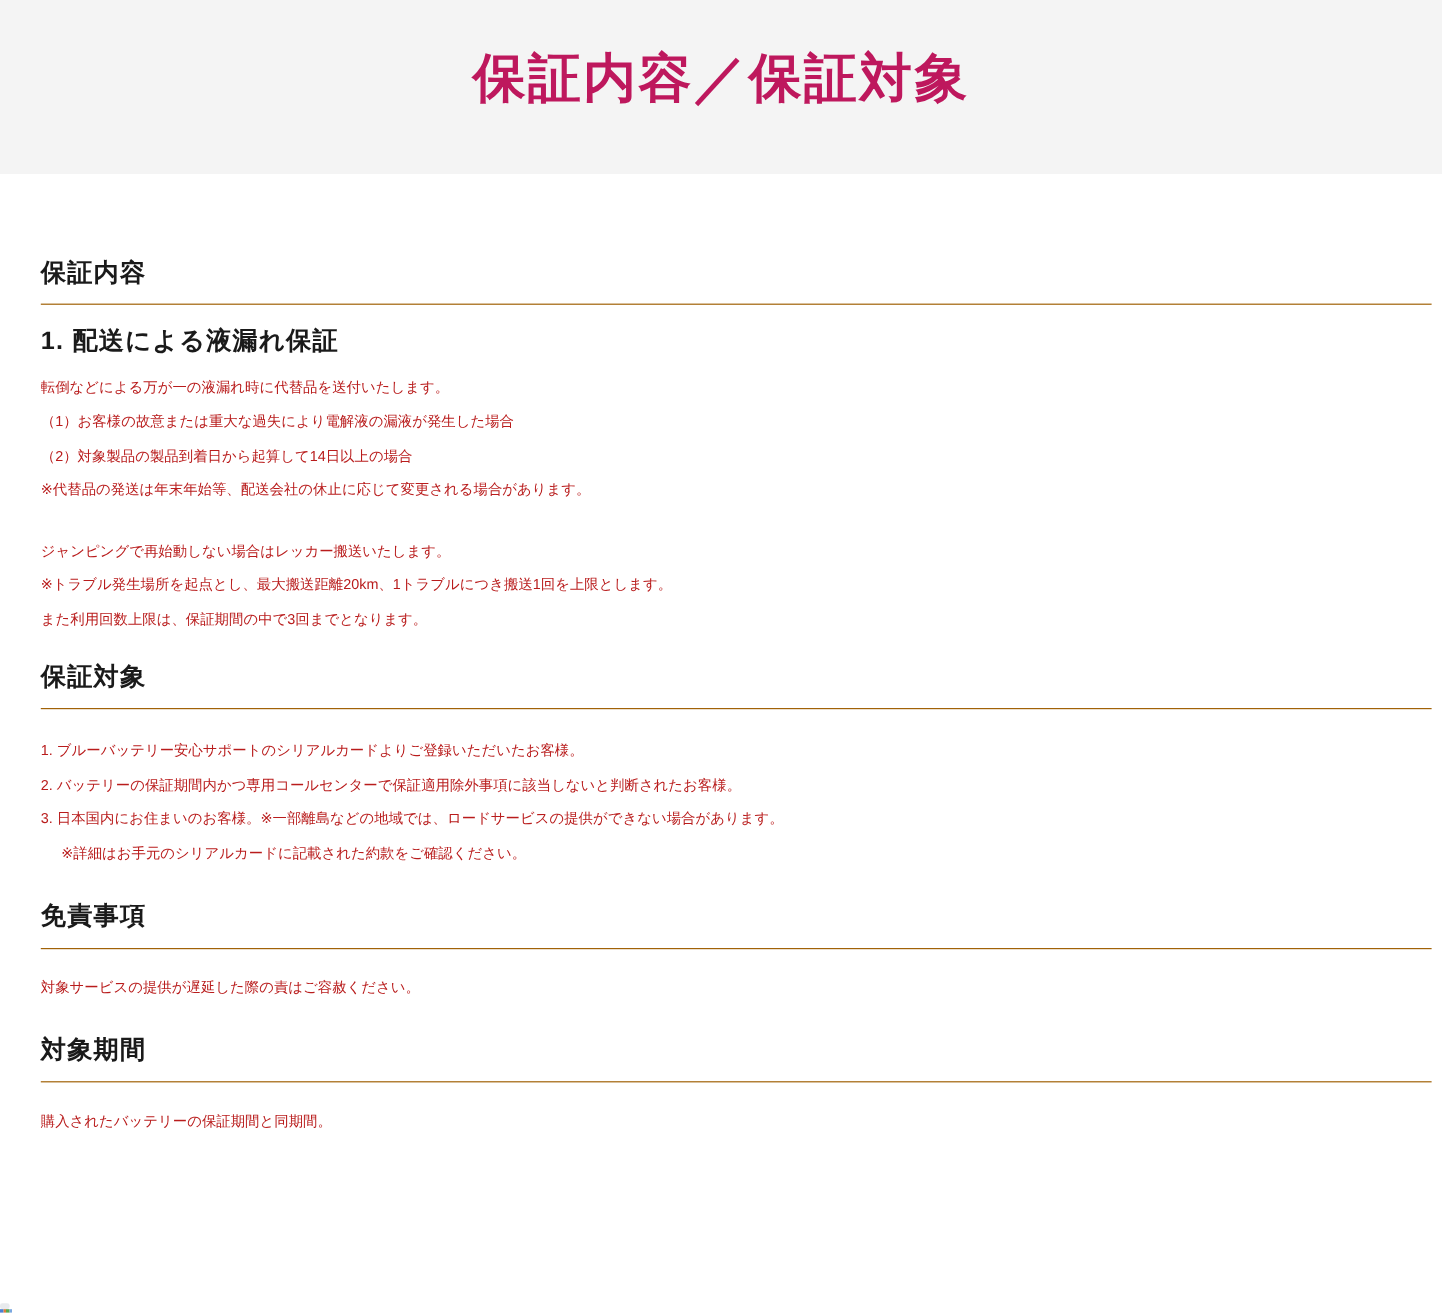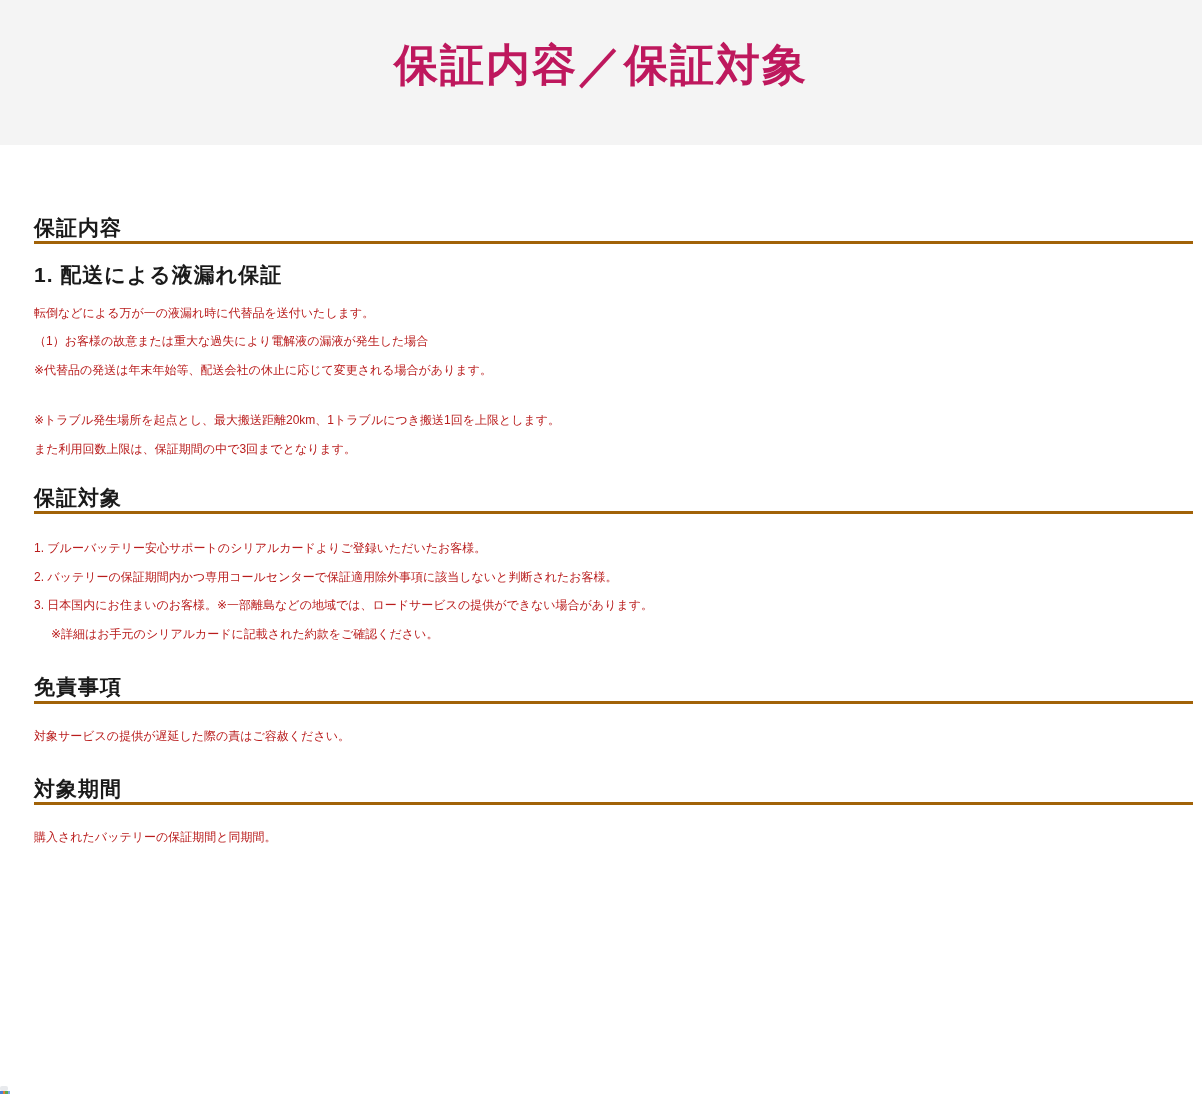--- a/index.html
+++ b/index.html
@@ -36,21 +36,22 @@
   }
 
   h2, h3 {
     font-size: 21px;
     font-weight: 700;
     color: #1a1a1a;
     letter-spacing: 1px;
     line-height: 1.25;
   }
   .ruled {
-    border-bottom: 3px solid #a16207;
+    padding-bottom: 12px;
+    border-bottom: 1px solid #a16207;
   }
 
   .body-block {
     font-size: 12px;
     line-height: 28.5px;
     color: #b91c1c;
   }
   .body-block p { margin: 0; }
   .indent { padding-left: 17px; }
 
@@ -98,24 +99,26 @@
 
 <main class="content">
 
   <section>
     <h2 class="ruled">保証内容</h2>
 
     <h3 class="sub-heading-plain">1. 配送による液漏れ保証</h3>
     <div class="body-block mt-body-after-h3">
       <p>転倒などによる万が一の液漏れ時に代替品を送付いたします。</p>
       <p>（1）お客様の故意または重大な過失により電解液の漏液が発生した場合</p>
+      <p>（2）対象製品の製品到着日から起算して14日以上の場合</p>
       <p>※代替品の発送は年末年始等、配送会社の休止に応じて変更される場合があります。</p>
     </div>
 
     <div class="body-block mt-body-after-rule">
+      <p>ジャンピングで再始動しない場合はレッカー搬送いたします。</p>
       <p>※トラブル発生場所を起点とし、最大搬送距離20km、1トラブルにつき搬送1回を上限とします。</p>
       <p>また利用回数上限は、保証期間の中で3回までとなります。</p>
     </div>
   </section>
 
   <section class="mt-section">
     <h2 class="ruled">保証対象</h2>
     <div class="body-block mt-list">
       <p>1. ブルーバッテリー安心サポートのシリアルカードよりご登録いただいたお客様。</p>
       <p>2. バッテリーの保証期間内かつ専用コールセンターで保証適用除外事項に該当しないと判断されたお客様。</p>

